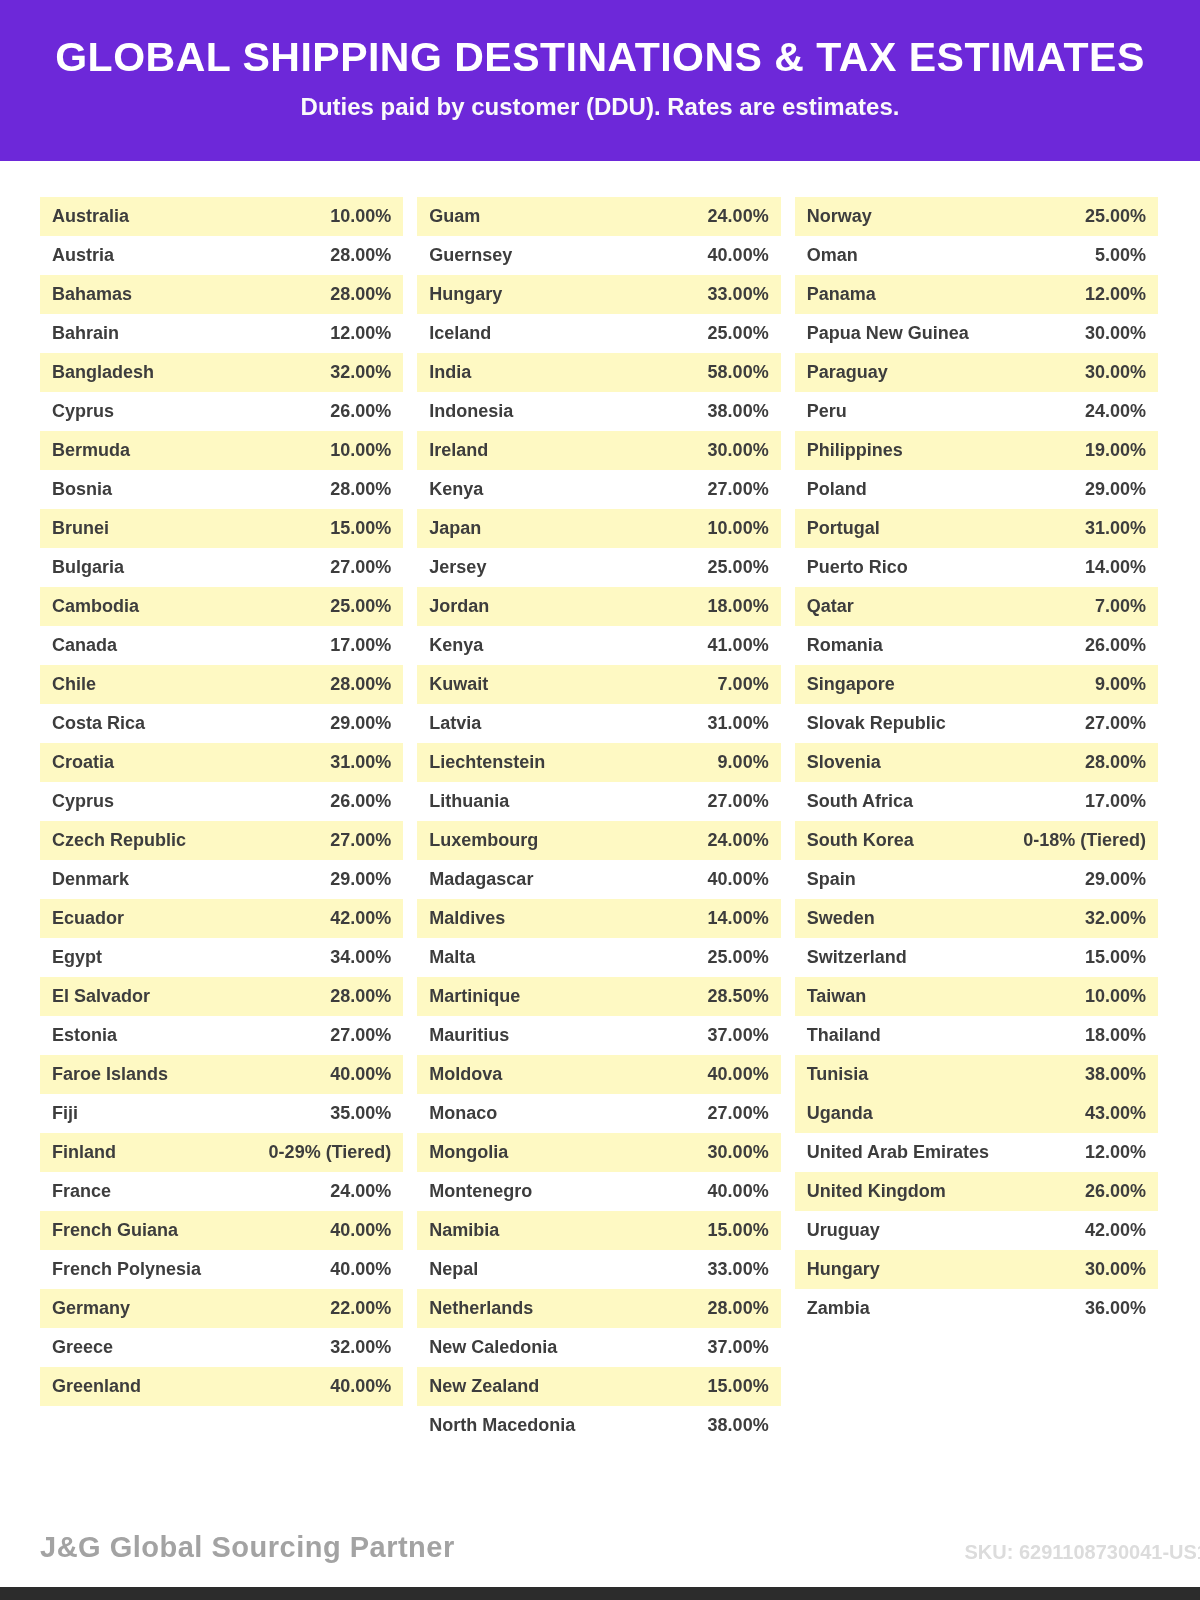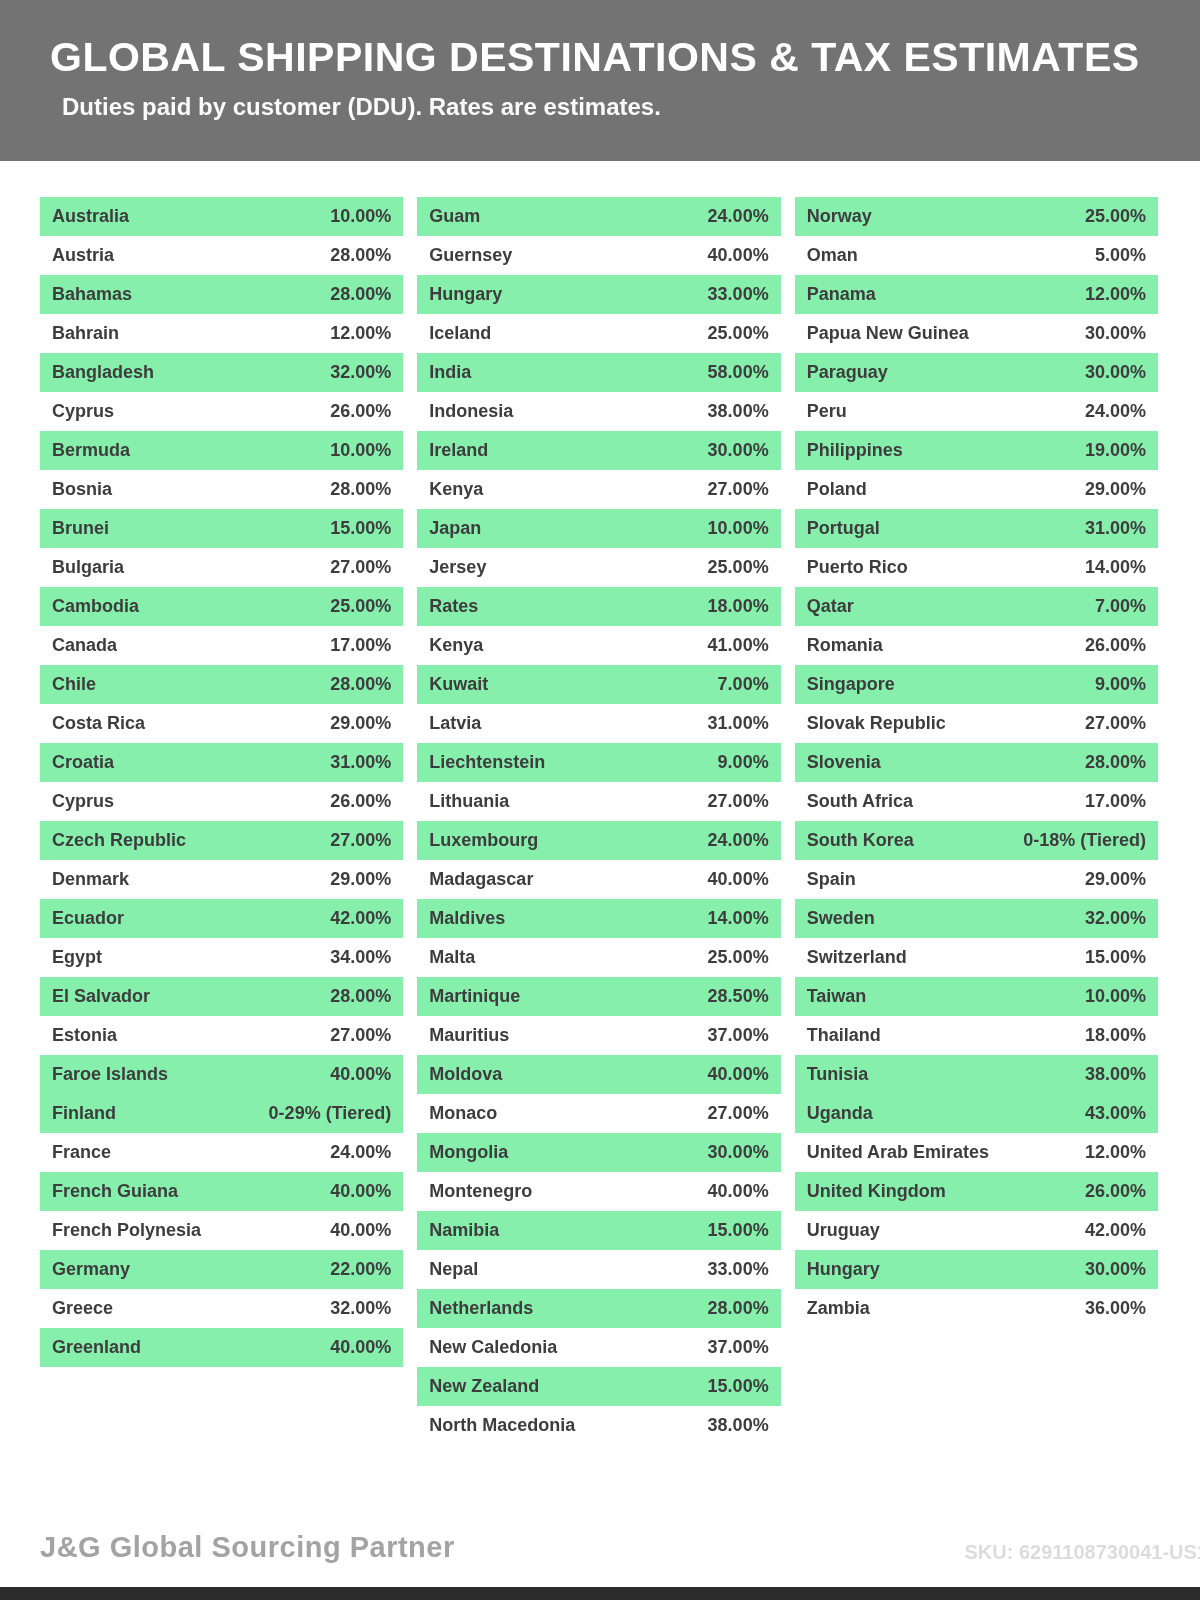--- a/index.html
+++ b/index.html
@@ -6,23 +6,24 @@
   html, body { margin: 0; padding: 0; }
   body {
     width: 1200px;
     height: 1600px;
     background: #ffffff;
     font-family: "Liberation Sans", sans-serif;
     position: relative;
     overflow: hidden;
   }
   .header {
-    background: #737373;
+    background: #6d28d9;
     color: #ffffff;
     padding: 34px 50px 28px 50px;
+    text-align: center;
   }
   .header h1 {
     margin: 0 0 10px 0;
     font-size: 41px;
     font-weight: 700;
     letter-spacing: 0.5px;
     white-space: nowrap;
   }
   .header p {
     margin: 12px;
@@ -40,21 +41,21 @@
     flex: 1 1 0;
     min-width: 0;
   }
   .row {
     display: flex;
     justify-content: space-between;
     align-items: center;
     height: 39px;
     padding: 0 12px;
   }
-  .row.alt { background: #86efac; }
+  .row.alt { background: #fef9c3; }
   .country {
     font-size: 18px;
     font-weight: 700;
     color: #3d3d3d;
     white-space: nowrap;
   }
   .rate {
     font-size: 18px;
     font-weight: 700;
     color: #3d3d3d;
@@ -188,20 +189,24 @@
         <span class="rate">28.00%</span>
       </div>
       <div class="row">
         <span class="country">Estonia</span>
         <span class="rate">27.00%</span>
       </div>
       <div class="row alt">
         <span class="country">Faroe Islands</span>
         <span class="rate">40.00%</span>
       </div>
+      <div class="row">
+        <span class="country">Fiji</span>
+        <span class="rate">35.00%</span>
+      </div>
       <div class="row alt">
         <span class="country">Finland</span>
         <span class="rate">0-29% (Tiered)</span>
       </div>
       <div class="row">
         <span class="country">France</span>
         <span class="rate">24.00%</span>
       </div>
       <div class="row alt">
         <span class="country">French Guiana</span>
@@ -259,21 +264,21 @@
       </div>
       <div class="row alt">
         <span class="country">Japan</span>
         <span class="rate">10.00%</span>
       </div>
       <div class="row">
         <span class="country">Jersey</span>
         <span class="rate">25.00%</span>
       </div>
       <div class="row alt">
-        <span class="country">Rates</span>
+        <span class="country">Jordan</span>
         <span class="rate">18.00%</span>
       </div>
       <div class="row">
         <span class="country">Kenya</span>
         <span class="rate">41.00%</span>
       </div>
       <div class="row alt">
         <span class="country">Kuwait</span>
         <span class="rate">7.00%</span>
       </div>

